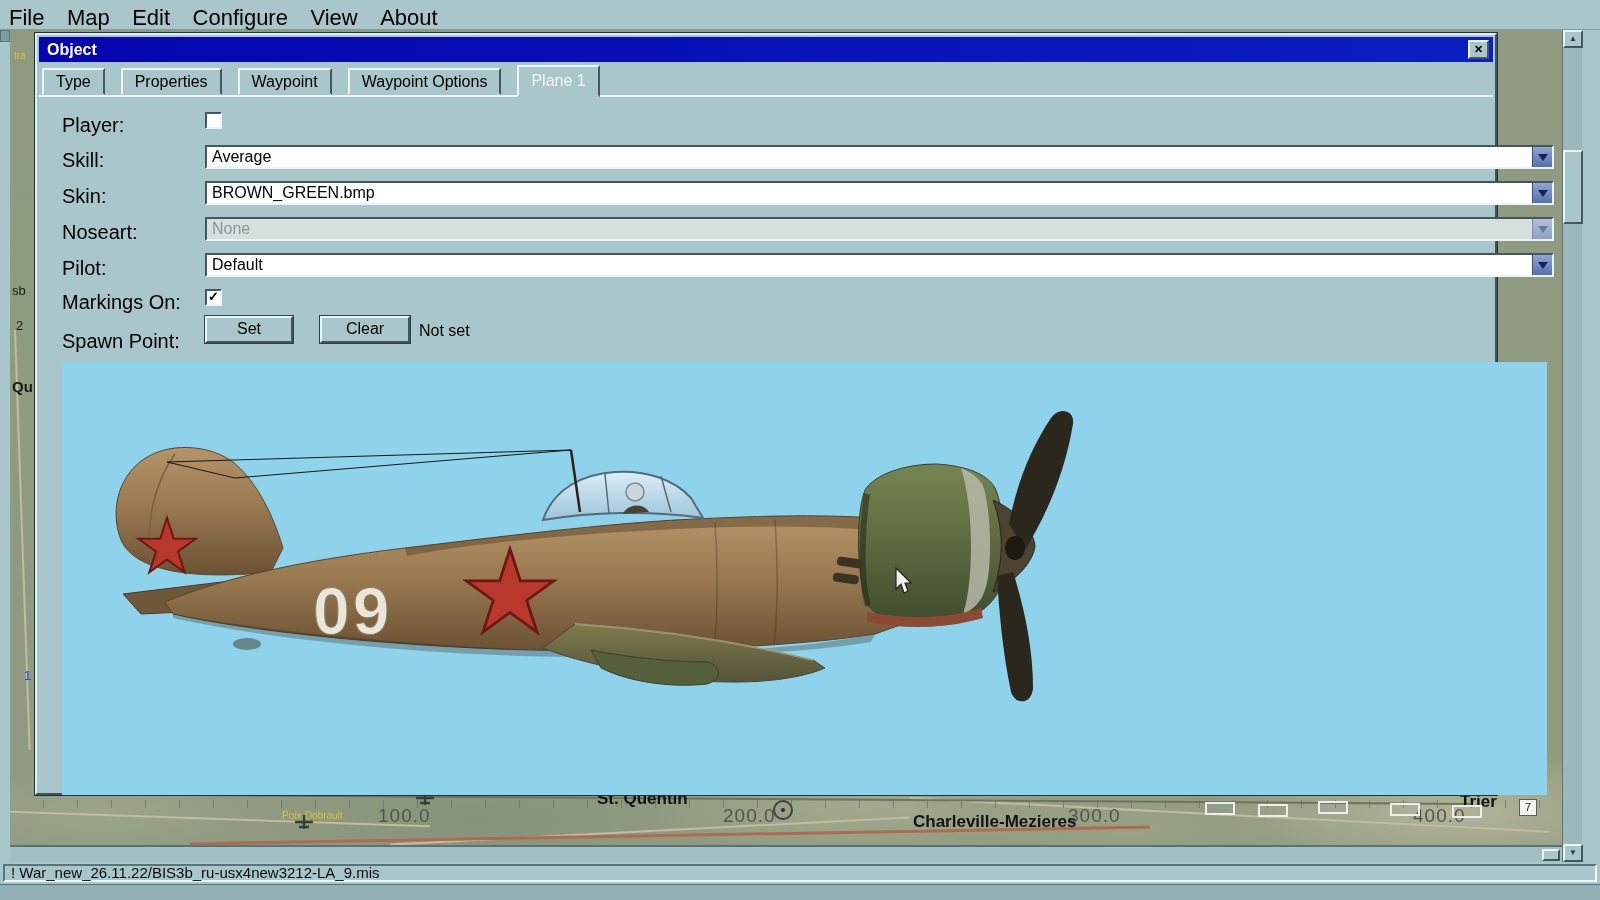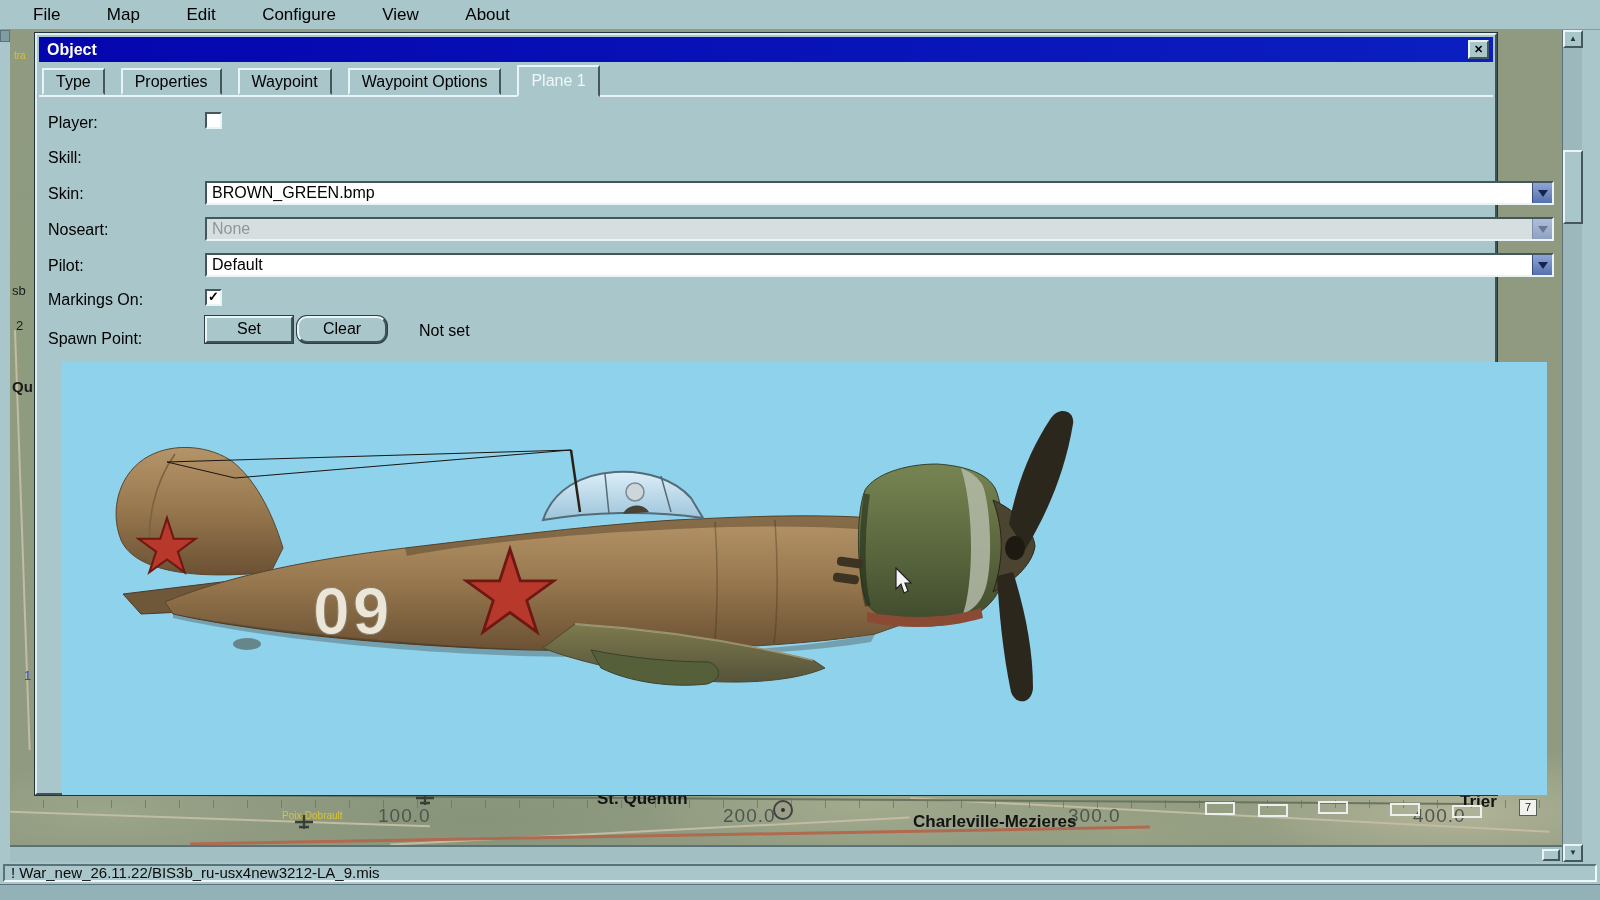--- a/index.html
+++ b/index.html
@@ -3,21 +3,21 @@
 <meta charset="utf-8">
 <style>
   * { box-sizing: border-box; margin: 0; padding: 0; }
   html,body { width:1600px; height:900px; }
   body { font-family: "Liberation Sans", sans-serif; background:#a9c6ca; }
   .app { position:relative; width:1600px; height:900px; overflow:hidden; background:#a9c6ca; }
 
   
   .menubar { position:absolute; left:0; top:0; width:1600px; height:30px;
              background:#a9c6ca; border-bottom:1px solid #7f9da2; z-index:20; }
-  .menu-item { display:inline-block; padding:5px 9px; font-size:17px; color:#000; cursor:default;margin-left:24px; }
+  .menu-item { display:inline-block; padding:5px 9px; font-size:22px; color:#000; cursor:default; }
 
   
   .map-layer { position:absolute; left:10px; top:30px; width:1552px; height:815px; z-index:1; overflow:hidden;
     background:
       radial-gradient(240px 70px at 6% 96%, #9aa58a 0%, rgba(154,165,138,0) 70%),
       radial-gradient(300px 80px at 30% 97%, #87947a 0%, rgba(135,148,122,0) 70%),
       radial-gradient(320px 85px at 55% 95%, #a3ab8e 0%, rgba(163,171,142,0) 70%),
       radial-gradient(240px 70px at 72% 98%, #99a284 0%, rgba(153,162,132,0) 70%),
       radial-gradient(360px 95px at 93% 96%, #b2b498 0%, rgba(178,180,152,0) 70%),
       radial-gradient(120px 300px at 1% 40%, #8e9c7e 0%, rgba(142,156,126,0) 80%),
@@ -72,21 +72,21 @@
     line-height:25px; padding-left:8px; }
   .close-btn { position:absolute; right:4px; top:3px; width:21px; height:19px; background:#a9c6ca;
     border:2px solid; border-color:#e8f4f6 #44585c #44585c #e8f4f6; font-size:11px; font-weight:bold;
     color:#000; display:flex; align-items:center; justify-content:center; }
   .tabstrip { position:absolute; left:2px; top:29px; right:2px; height:33px; padding-left:3px;
     border-bottom:2px solid #e8f4f6; display:flex; align-items:flex-end; }
   .tab { position:relative; background:#a9c6ca; border:2px solid; border-color:#e8f4f6 #44585c #a9c6ca #e8f4f6;
     height:27px; line-height:23px; padding:0 12px; font-size:16px; margin-right:16px; color:#000; }
   .tab.active { height:32px; line-height:28px; color:#f2f6f8; margin-bottom:-2px; z-index:2; }
 
-  .fld-label { position:absolute; left:11px; font-size:16px; color:#000; }
+  .fld-label { position:absolute; left:25px; font-size:20px; color:#000; }
   .checkbox { position:absolute; left:168px; width:17px; height:17px; background:#fff; border:2px solid;
     border-color:#44585c #e8f4f6 #e8f4f6 #44585c; font-size:13px; font-weight:bold; line-height:12px;
     text-align:center; color:#000; }
   .combo { position:absolute; left:168px; width:1349px; height:24px; background:#fff; border:2px solid;
     border-color:#44585c #e8f4f6 #e8f4f6 #44585c; font-size:16px; color:#000; }
   .combo .combo-text { display:block; line-height:20px; padding-left:5px; }
   .combo.disabled { background:#d6dee0; }
   .combo.disabled .combo-text { color:#8d979c; }
   .arrow-btn { position:absolute; right:0; top:0; width:20px; height:20px;
     background:linear-gradient(#8fa6d6,#5570ac); border-left:1px solid #3a4f80;
@@ -185,20 +185,24 @@
       <div class="tab">Properties</div>
       <div class="tab">Waypoint</div>
       <div class="tab">Waypoint Options</div>
       <div class="tab active">Plane 1</div>
     </div>
 
     <div class="fld-label" style="top:79px;">Player:</div>
     <div class="checkbox" style="top:77px;"></div>
 
     <div class="fld-label" style="top:114px;">Skill:</div>
+    <div class="combo" style="top:110px;">
+      <span class="combo-text">Average</span>
+      <div class="arrow-btn"></div>
+    </div>
 
     <div class="fld-label" style="top:150px;">Skin:</div>
     <div class="combo" style="top:146px;">
       <span class="combo-text">BROWN_GREEN.bmp</span>
       <div class="arrow-btn"></div>
     </div>
 
     <div class="fld-label" style="top:186px;">Noseart:</div>
     <div class="combo disabled" style="top:182px;">
       <span class="combo-text">None</span>
@@ -211,21 +215,21 @@
       <div class="arrow-btn"></div>
     </div>
 
     <div class="fld-label" style="top:256px;">Markings On:</div>
     <div class="checkbox" style="top:254px;">
       <span>✓</span>
     </div>
 
     <div class="fld-label" style="top:295px;">Spawn Point:</div>
     <div class="btn" style="left:168px;top:281px;width:88px;">Set</div>
-    <div class="btn" style="left:260px;top:281px;width:90px;border-radius:10px;">Clear</div>
+    <div class="btn" style="left:283px;top:281px;width:90px;">Clear</div>
     <div class="spawn-status" style="top:287px;">Not set</div>
 
     <div class="preview">
       <svg width="1485" height="433" viewBox="0 0 1485 433">
         <defs>
           <linearGradient id="fus" x1="0" y1="0" x2="0" y2="1">
             <stop offset="0" stop-color="#b59469"></stop>
             <stop offset="0.45" stop-color="#9a7a50"></stop>
             <stop offset="1" stop-color="#6b5134"></stop>
           </linearGradient>

